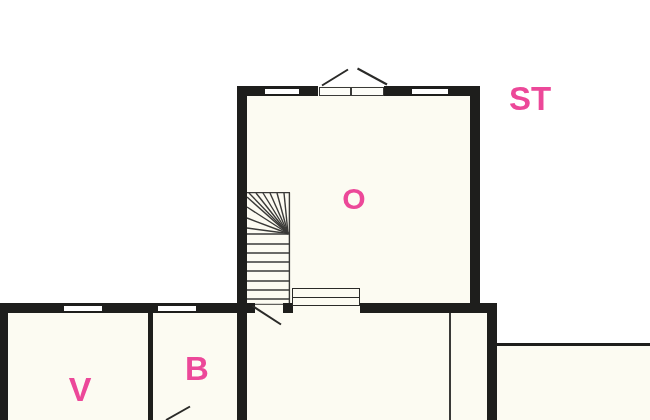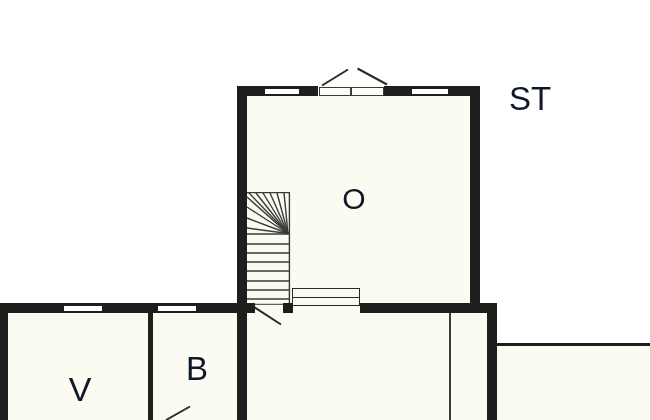--- a/index.html
+++ b/index.html
@@ -29,24 +29,25 @@
     border:1.5px solid #2a2a28;
     box-sizing:border-box;
   }
   .steps .tread-line{
     position:absolute;left:0;right:0;top:7.5px;height:1.5px;background:#2a2a28;
   }
   .thin-wall{background:#3a3a38;}
   .terrace-line{background:#1e1e1c;}
   .room-label{
     position:absolute;
-    color:#0f172a;
+    color:#ec4899;
     transform:translate(-50%,-50%);
     white-space:nowrap;
     line-height:1;
+    font-weight:bold;
   }
   svg.lines{position:absolute;left:0;top:0;pointer-events:none;}
 </style>
 </head>
 <body>
 
 <div class="plan">
 
   <div class="abs fill" style="left:247px;top:96px;width:223px;height:207px;"></div>
   <div class="abs fill" style="left:8px;top:313px;width:479px;height:107px;"></div>

